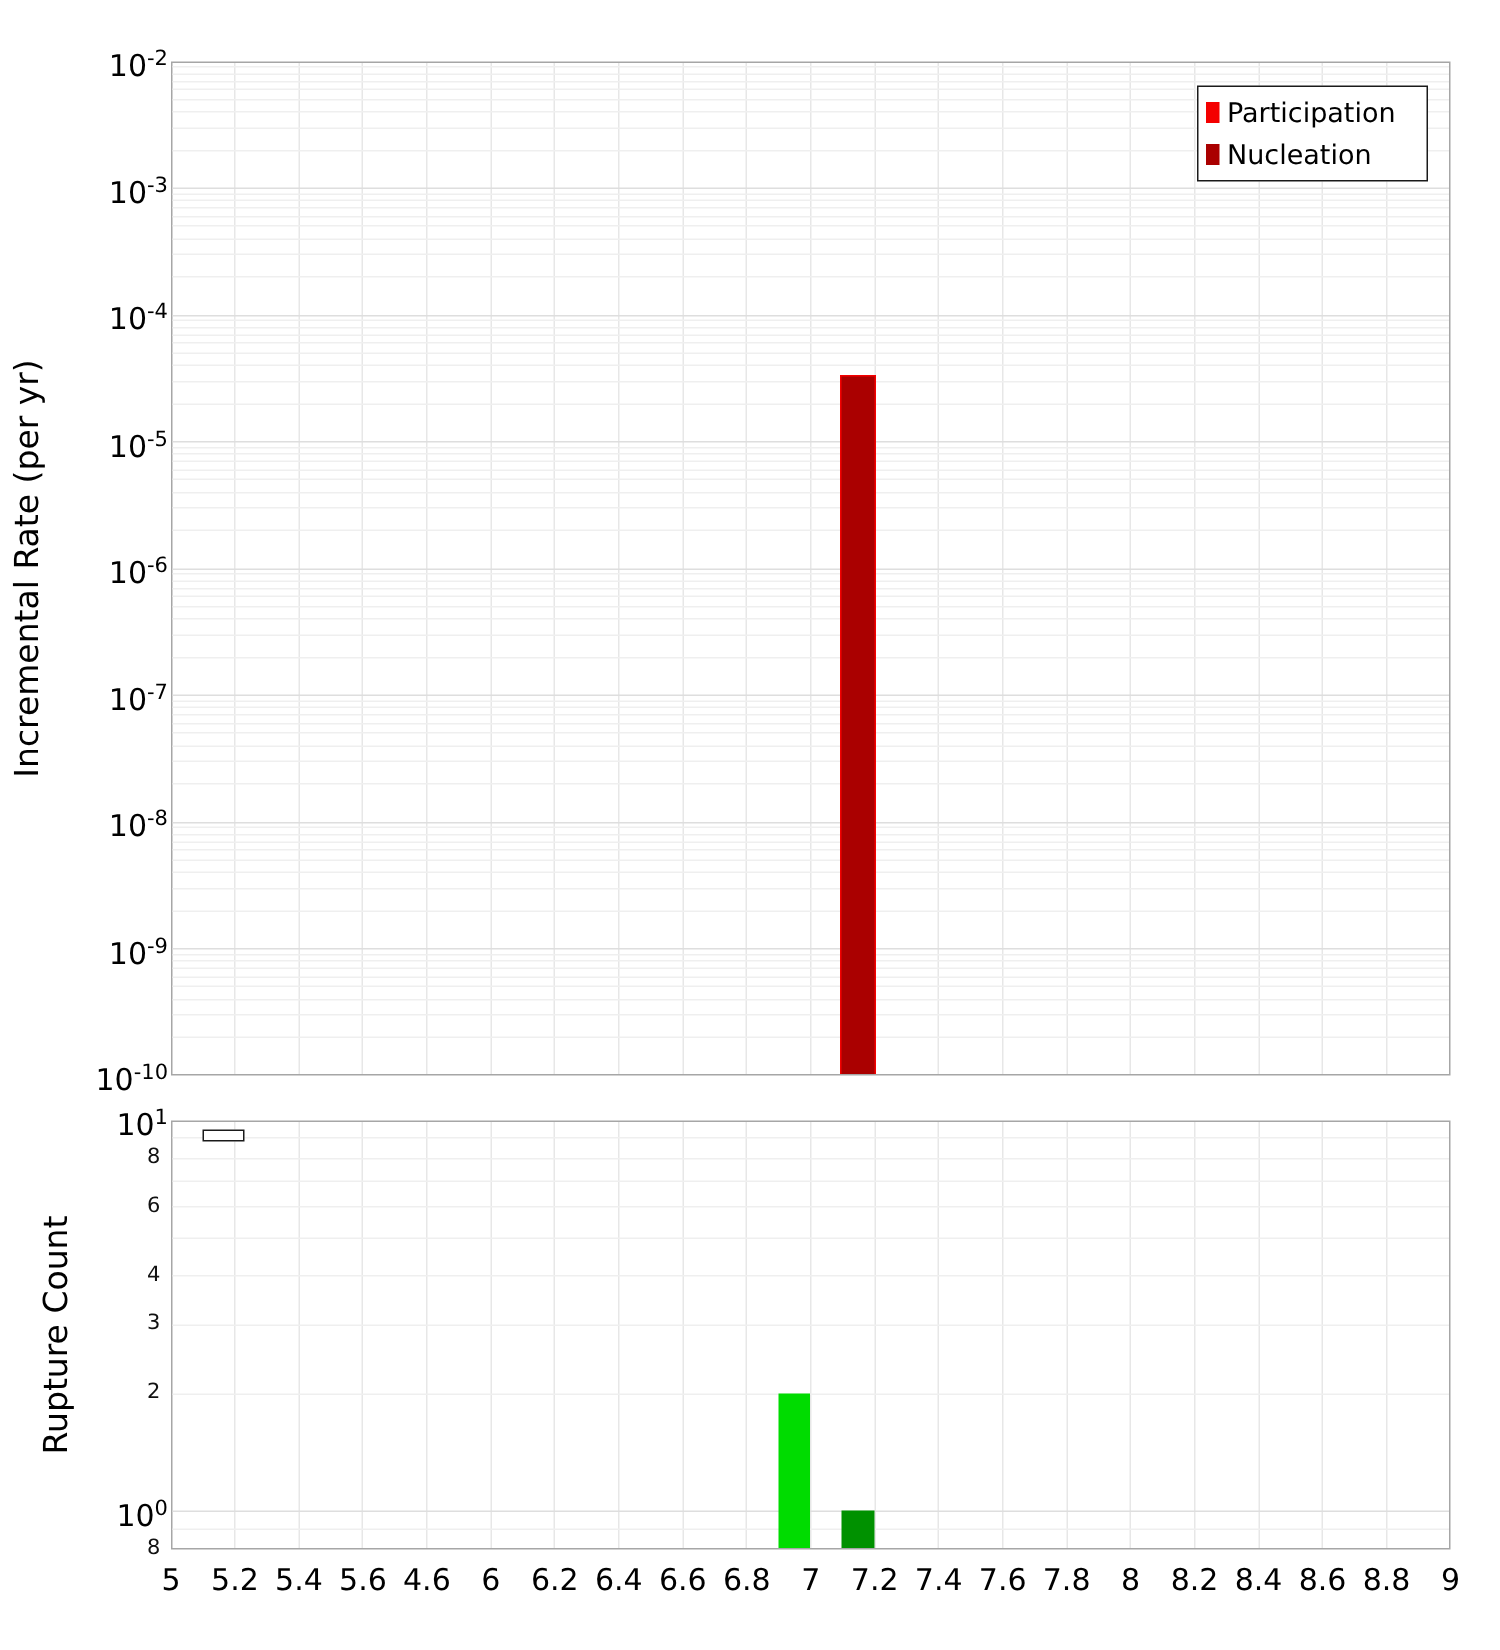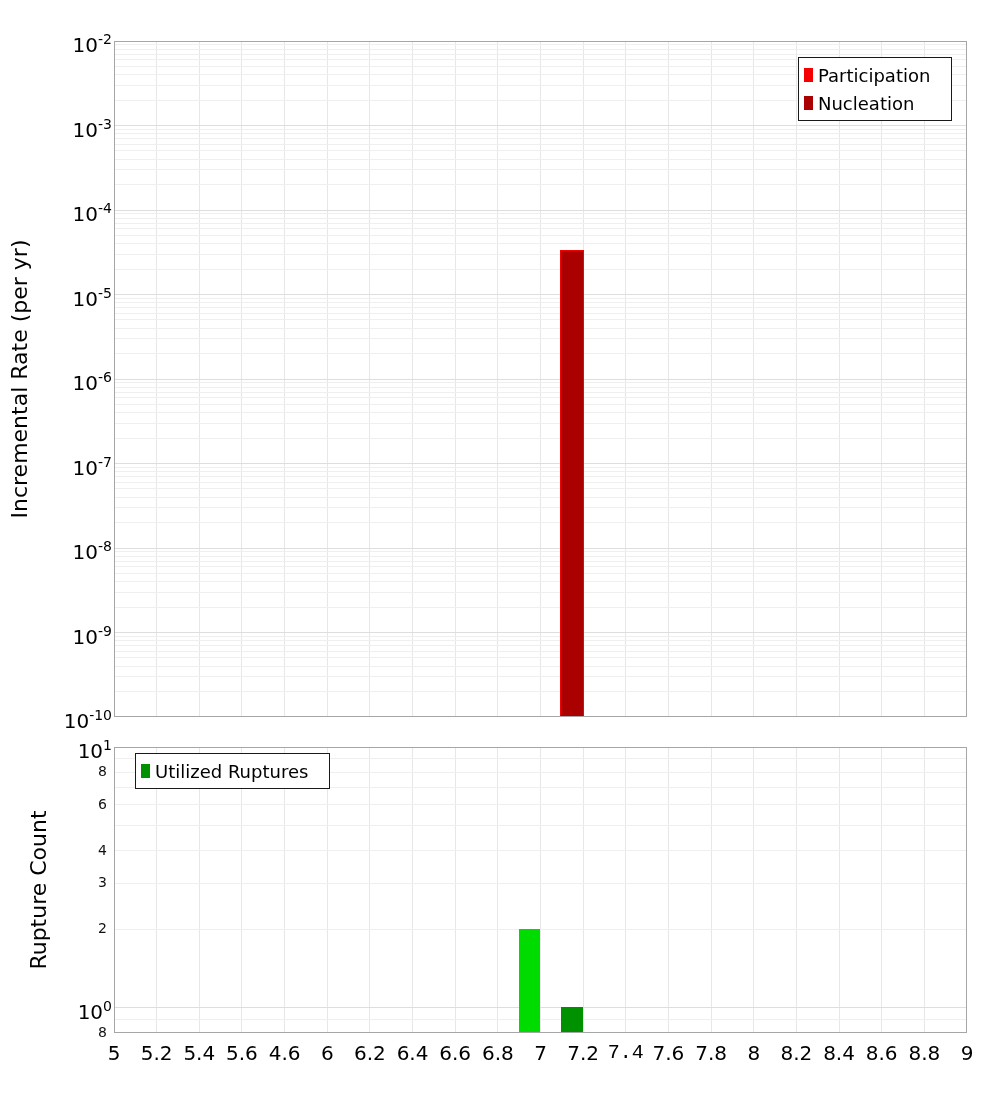--- a/index.html
+++ b/index.html
@@ -206,21 +206,21 @@
       <div class="xtick" style="left: 169.3px;">5.4</div>
       <div class="xtick" style="left: 211.95px;">5.6</div>
       <div class="xtick" style="left: 254.6px;">4.6</div>
       <div class="xtick" style="left: 297.25px;">6</div>
       <div class="xtick" style="left: 339.9px;">6.2</div>
       <div class="xtick" style="left: 382.55px;">6.4</div>
       <div class="xtick" style="left: 425.2px;">6.6</div>
       <div class="xtick" style="left: 467.85px;">6.8</div>
       <div class="xtick" style="left: 510.5px;">7</div>
       <div class="xtick" style="left: 553.15px;">7.2</div>
-      <div class="xtick" style="left: 595.8px; font-family: Liberation Mono, monospace;">7.4</div>
+      <div class="xtick" style="left: 595.8px;">7.4</div>
       <div class="xtick" style="left: 638.45px;">7.6</div>
       <div class="xtick" style="left: 681.1px;">7.8</div>
       <div class="xtick" style="left: 723.75px;">8</div>
       <div class="xtick" style="left: 766.4px;">8.2</div>
       <div class="xtick" style="left: 809.05px;">8.4</div>
       <div class="xtick" style="left: 851.7px;">8.6</div>
       <div class="xtick" style="left: 894.35px;">8.8</div>
       <div class="xtick" style="left: 937px;">9</div>
     </div>
 
@@ -229,19 +229,15 @@
       <span class="swatch" style="background: rgb(244, 0, 0);"></span>
       <span class="legend-label">Participation</span>
     </div>
     <div class="legend-item">
       <span class="swatch" style="background: rgb(170, 0, 0);"></span>
       <span class="legend-label">Nucleation</span>
     </div>
   </div>
 
   <div class="legend" id="legend-bot">
-    <div class="legend-item">
-      <span class="swatch" style="background: rgb(0, 145, 0);"></span>
-      <span class="legend-label">Utilized Ruptures</span>
-    </div>
   </div>
 
 </div>
 
 </body></html>

